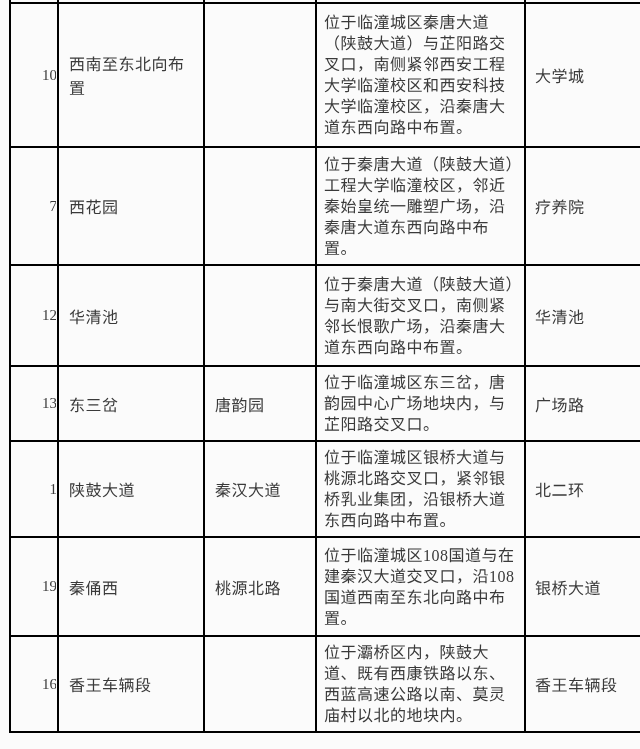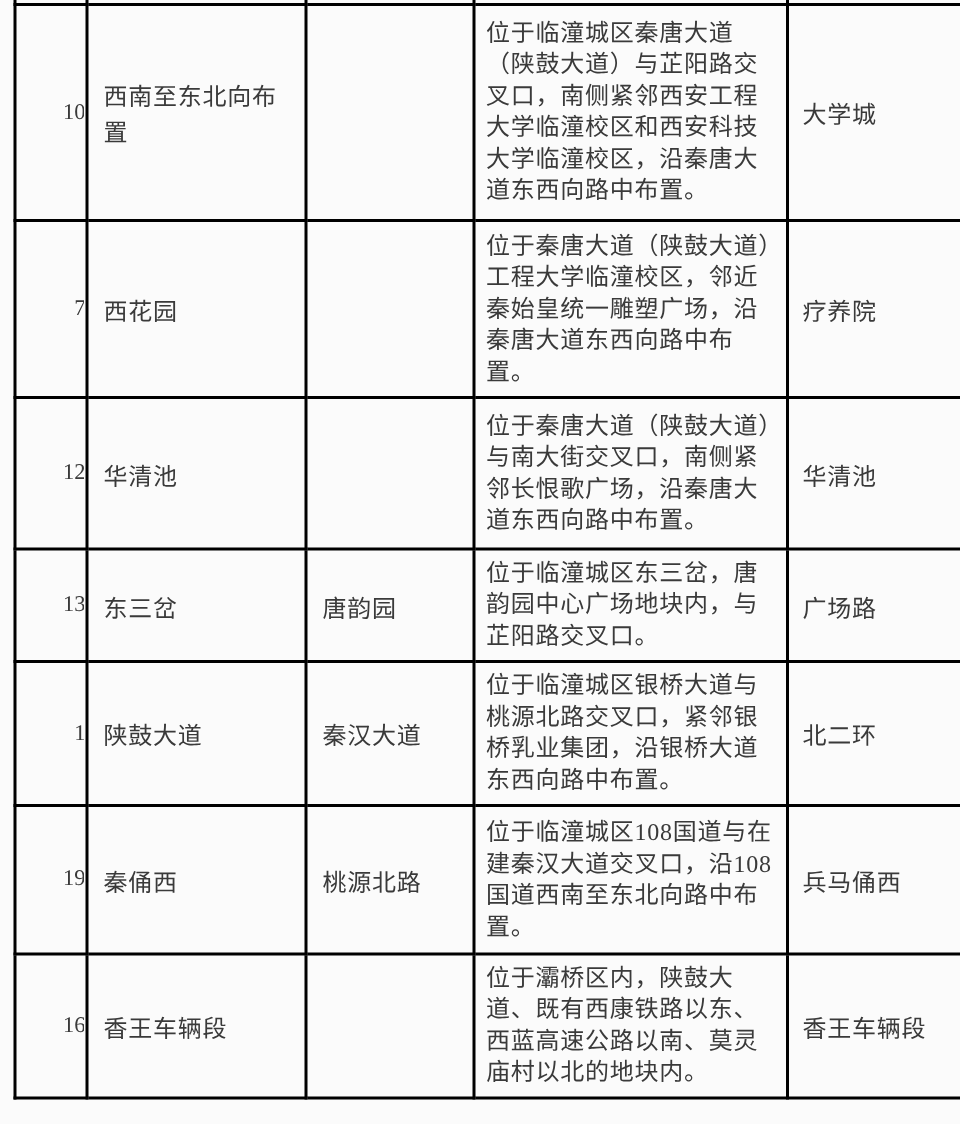--- a/index.html
+++ b/index.html
@@ -117,21 +117,21 @@
           <td class="c-name">陕鼓大道</td>
           <td class="c-alt">秦汉大道</td>
           <td class="c-desc">位于临潼城区银桥大道与桃源北路交叉口，紧邻银桥乳业集团，沿银桥大道东西向路中布置。</td>
           <td class="c-landmark">北二环</td>
         </tr>
         <tr style="height: 99px;">
           <td class="c-num">19</td>
           <td class="c-name">秦俑西</td>
           <td class="c-alt">桃源北路</td>
           <td class="c-desc">位于临潼城区108国道与在建秦汉大道交叉口，沿108国道西南至东北向路中布置。</td>
-          <td class="c-landmark">兵马俑西</td>
+          <td class="c-landmark">银桥大道</td>
         </tr>
         <tr style="height: 95px;">
           <td class="c-num">16</td>
           <td class="c-name">香王车辆段</td>
           <td class="c-alt"></td>
           <td class="c-desc">位于灞桥区内，陕鼓大道、既有西康铁路以东、西蓝高速公路以南、莫灵庙村以北的地块内。</td>
           <td class="c-landmark">香王车辆段</td>
         </tr>
       </tbody>
   </table>

